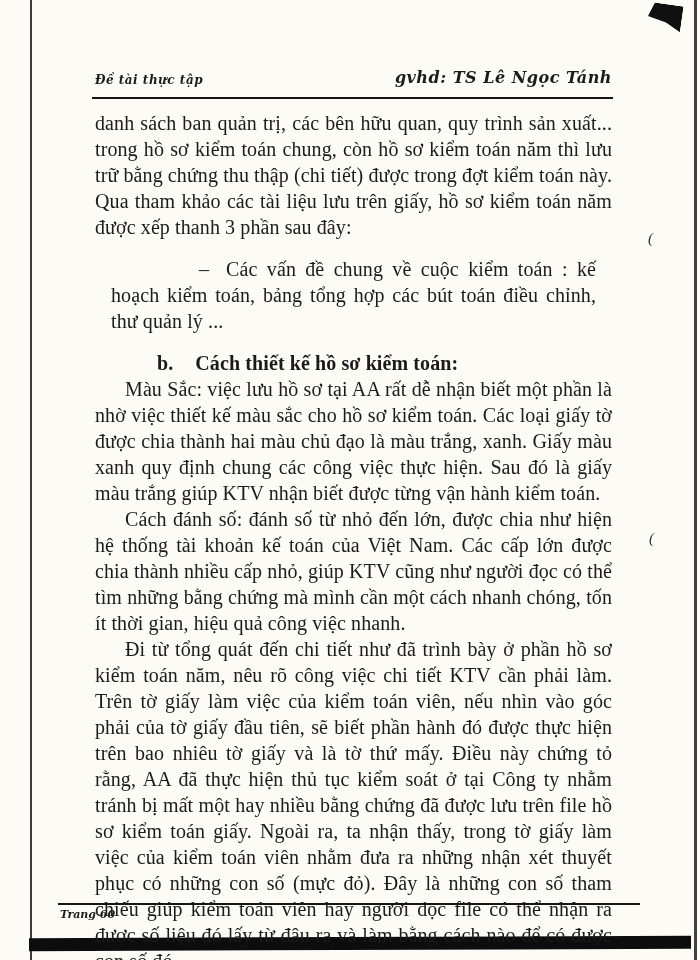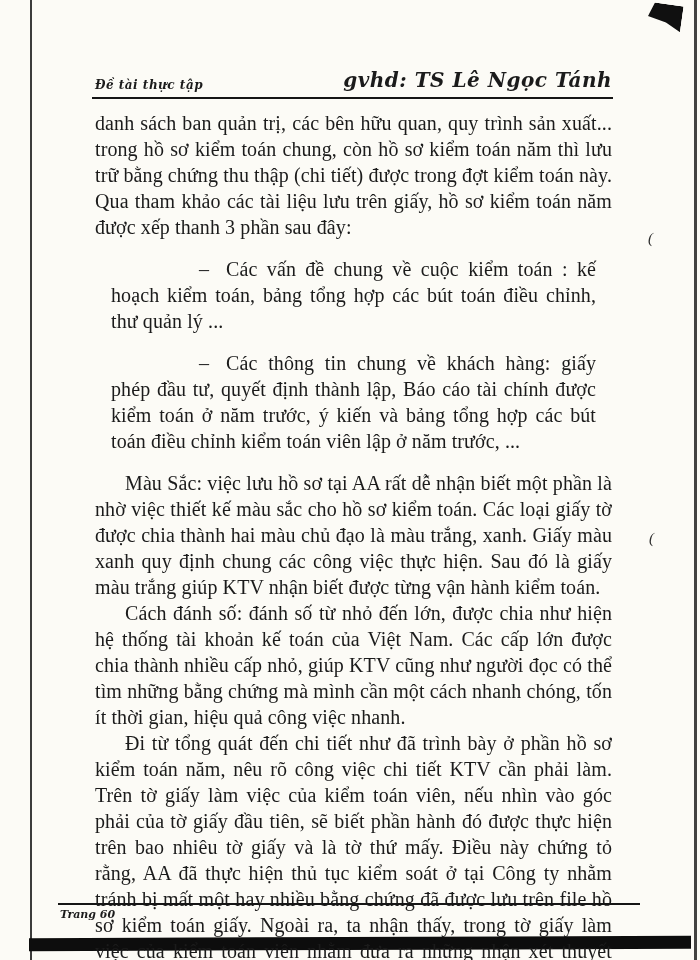--- a/index.html
+++ b/index.html
@@ -25,21 +25,21 @@
   .header{
     position:absolute;left:95px;top:68px;width:517px;
     display:flex;justify-content:space-between;align-items:flex-end;
   }
   .header .h-left{
     font-family:"DejaVu Serif", serif;font-style:italic;font-weight:bold;
     font-size:12px;letter-spacing:.5px;
   }
   .header .h-right{
     font-family:"DejaVu Serif", serif;font-style:italic;font-weight:bold;
-    font-size:20px;letter-spacing:.5px;
+    font-size:16px;letter-spacing:.5px;
   }
   .header-rule{position:absolute;left:92px;top:97px;width:521px;height:2.4px;background:#151515;}
 
   
   .doc-body{
     position:absolute;left:95px;top:110px;width:517px;
     font-size:20px;line-height:26px;letter-spacing:.1px;
   }
   .para{margin:0;text-align:justify;text-indent:30px;}
   .para.noindent{text-indent:0;}
@@ -80,23 +80,23 @@
     <span class="h-right">gvhd: TS Lê Ngọc Tánh</span>
   </div>
   <div class="header-rule"></div>
 
   <div class="doc-body">
 
     <p class="para noindent">danh sách ban quản trị, các bên hữu quan, quy trình sản xuất... trong hồ sơ kiểm toán chung, còn hồ sơ kiểm toán năm thì lưu trữ bằng chứng thu thập (chi tiết) được trong đợt kiểm toán này. Qua tham khảo các tài liệu lưu trên giấy, hồ sơ kiểm toán năm được xếp thanh 3 phần sau đây:</p>
 
     <p class="bullet"><span class="marker">–</span><span>Các vấn đề chung về cuộc kiểm toán : kế hoạch kiểm toán, bảng tổng hợp các bút toán điều chỉnh, thư quản lý ...</span></p>
 
-    <p class="bullet"><span class="marker">–</span><span>Các thông tin chung về khách hàng: giấy phép đầu tư, quyết định thành lập, Báo cáo tài chính được kiểm toán ở năm trước, ý kiến và bảng tổng hợp các bút toán điều chỉnh kiểm toán viên lập ở năm trước, ...</span></p>
 
 
+    <p class="heading"><span class="label">b.</span><span>Cách thiết kế hồ sơ kiểm toán:</span></p>
 
     <p class="para">Màu Sắc: việc lưu hồ sơ tại AA rất dễ nhận biết một phần là nhờ việc thiết kế màu sắc cho hồ sơ kiểm toán. Các loại giấy tờ được chia thành hai màu chủ đạo là màu trắng, xanh. Giấy màu xanh quy định chung các công việc thực hiện. Sau đó là giấy màu trắng giúp KTV nhận biết được từng vận hành kiểm toán.</p>
 
     <p class="para">Cách đánh số: đánh số từ nhỏ đến lớn, được chia như hiện hệ thống tài khoản kế toán của Việt Nam. Các cấp lớn được chia thành nhiều cấp nhỏ, giúp KTV cũng như người đọc có thể tìm những bằng chứng mà mình cần một cách nhanh chóng, tốn ít thời gian, hiệu quả công việc nhanh.</p>
 
     <p class="para">Đi từ tổng quát đến chi tiết như đã trình bày ở phần hồ sơ kiểm toán năm, nêu rõ công việc chi tiết KTV cần phải làm. Trên tờ giấy làm việc của kiểm toán viên, nếu nhìn vào góc phải của tờ giấy đầu tiên, sẽ biết phần hành đó được thực hiện trên bao nhiêu tờ giấy và là tờ thứ mấy. Điều này chứng tỏ rằng, AA đã thực hiện thủ tục kiểm soát ở tại Công ty nhằm tránh bị mất một hay nhiều bằng chứng đã được lưu trên file hồ sơ kiểm toán giấy. Ngoài ra, ta nhận thấy, trong tờ giấy làm việc của kiểm toán viên nhằm đưa ra những nhận xét thuyết phục có những con số (mực đỏ). Đây là những con số tham chiếu giúp kiểm toán viên hay người đọc file có thể nhận ra được số liệu đó lấy từ đâu ra và làm bằng cách nào để có được con số đó.</p>
 
     <p class="heading"><span class="label">c.</span><span>Hồ sơ kiểm toán chi tiết cho đánh khoản mục:</span></p>
 
   </div>

